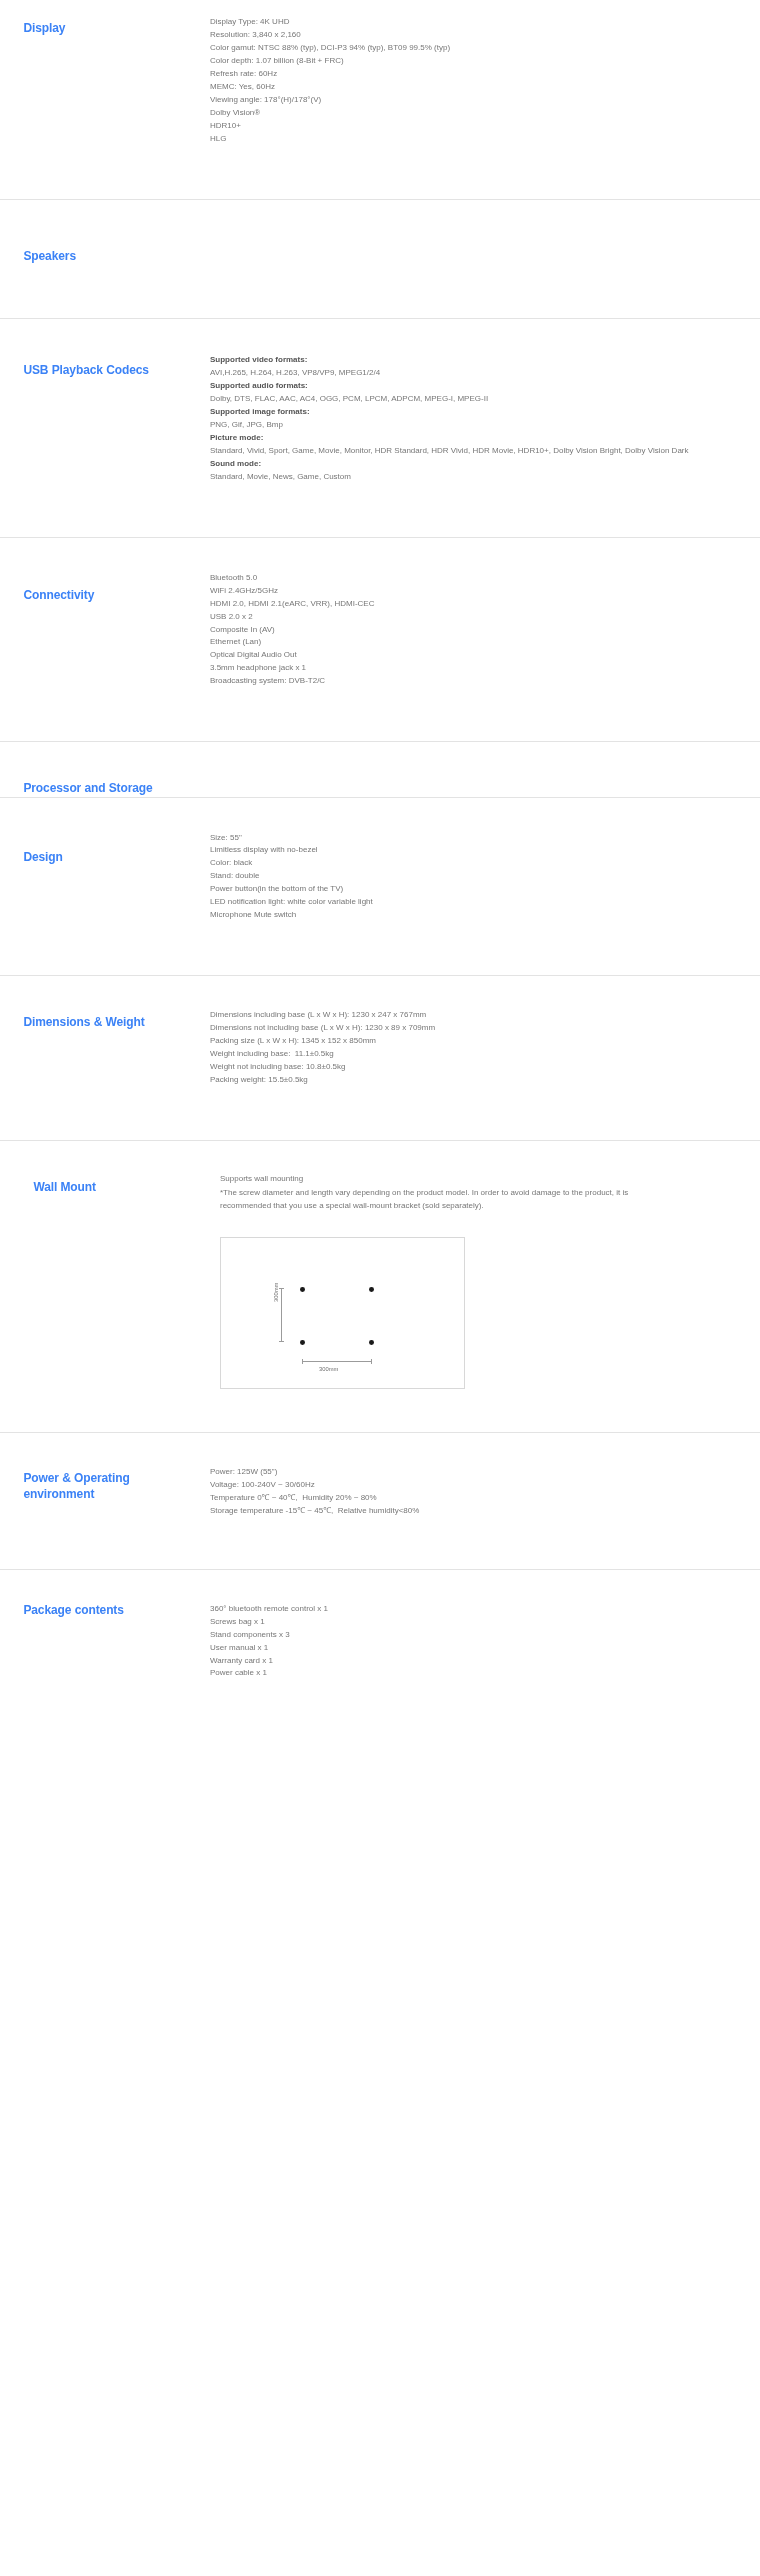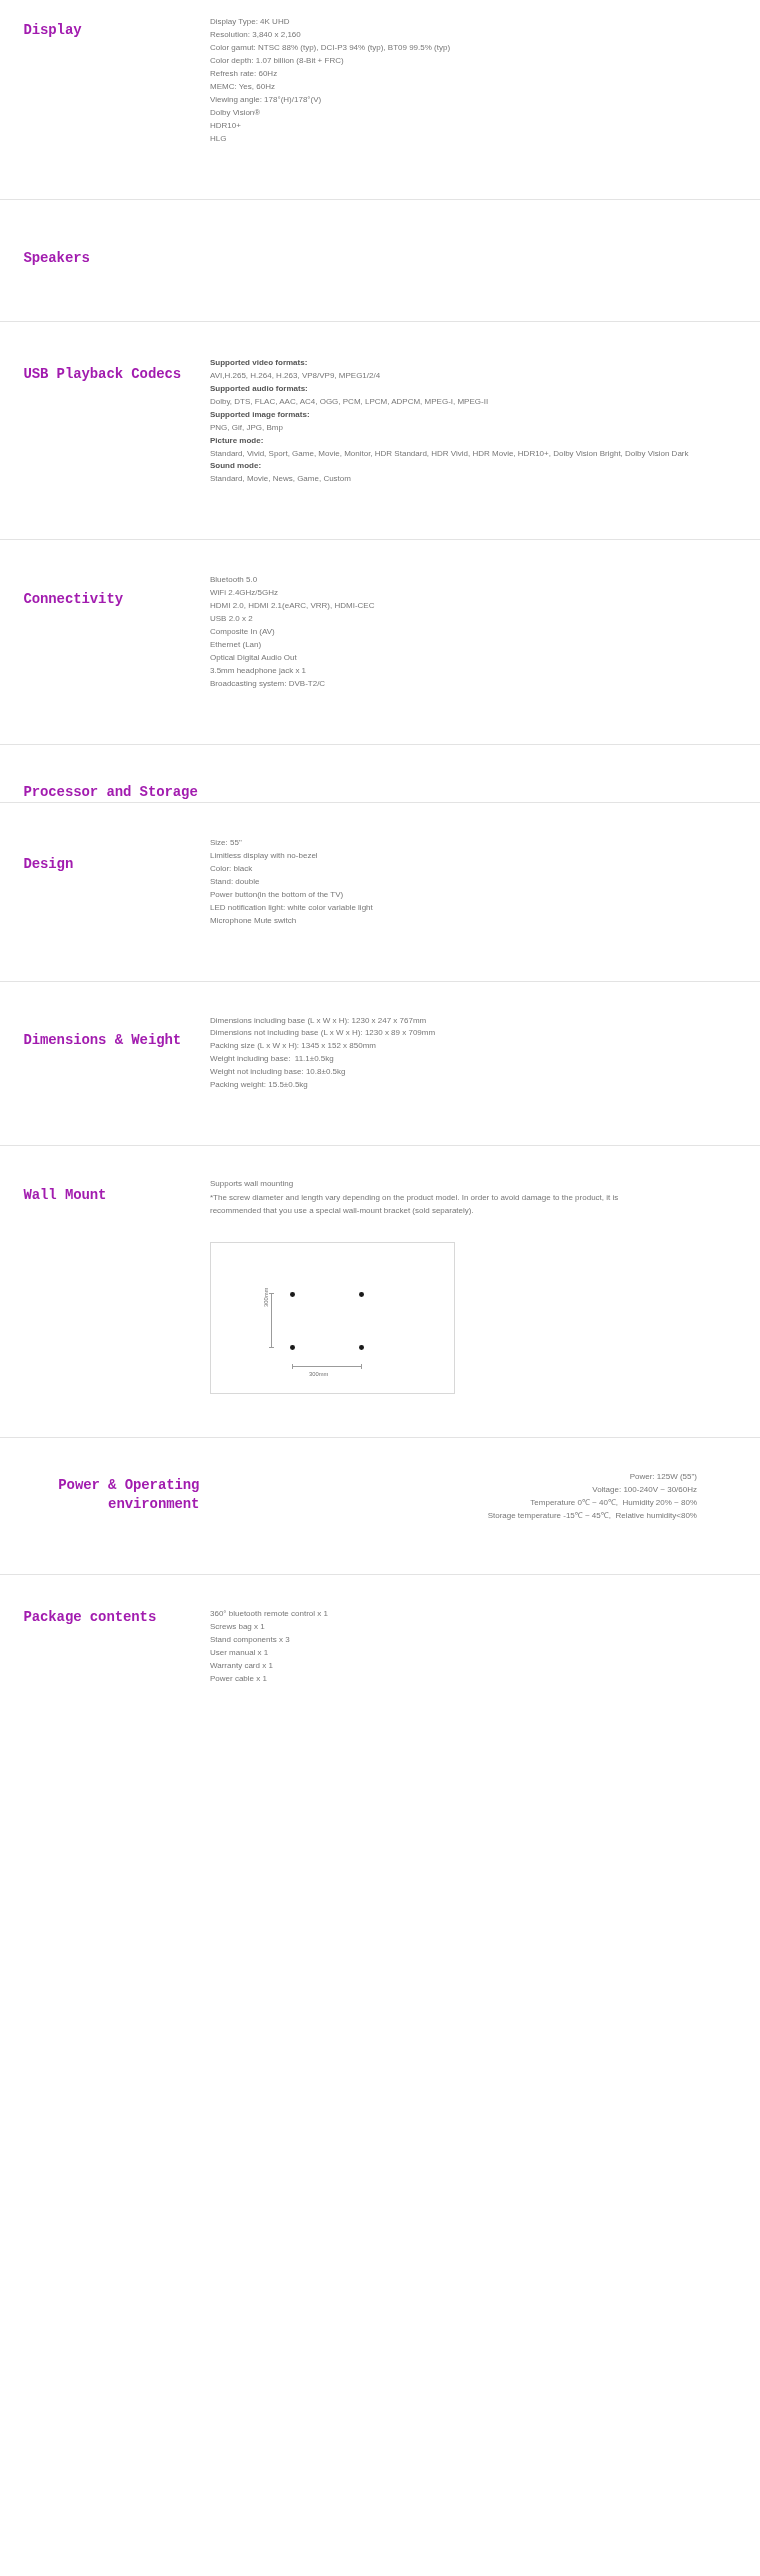--- a/index.html
+++ b/index.html
@@ -22,26 +22,25 @@
     padding: 0 0 0 0;
     border-bottom: 0.5px solid #e3e3e3;
     align-items: flex-start;
   }
   .spec-section:last-child { border-bottom: none; }
   .spec-title {
     width: 210px;
     min-width: 210px;
     padding-left: 23.4px;
     padding-right: 10.6px;
-    font-size: 14px;
+    font-size: 12px;
     font-weight: bold;
-    color: #a21caf;
+    color: #3b82f6;
     line-height: 1.33;
     letter-spacing: -0.1px;
-    font-family: Liberation Mono, monospace;
   }
   .spec-body {
     flex: 1;
     padding-right: 64px;
     font-size: 8px;
     color: #777777;
     line-height: 1.62;
   }
   .spec-body .line { white-space: pre-wrap; }
   .spec-body .sub-head {
@@ -55,24 +54,24 @@
   .sec-speakers .spec-title { padding-top: 11.7px; }
   .sec-usb { padding-top: 35px; padding-bottom: 53px; }
   .sec-usb .spec-title { padding-top: 8.5px; }
   .sec-connectivity { padding-top: 34px; padding-bottom: 53px; }
   .sec-connectivity .spec-title { padding-top: 16px; }
   .sec-processor { padding-top: 33px; }
   .sec-processor .spec-title { padding-top: 5.3px; }
   .sec-design { padding-top: 34px; padding-bottom: 53px; }
   .sec-design .spec-title { padding-top: 18px; }
   .sec-dimensions { padding-top: 33px; padding-bottom: 53px; }
-  .sec-dimensions .spec-title { padding-top: 5.3px; margin-top: 11px; }
+  .sec-dimensions .spec-title { padding-top: 5.3px; }
   .sec-wallmount { padding-top: 32px; padding-bottom: 43px; }
-  .sec-wallmount .spec-title { padding-top: 7.4px; }
-  .sec-power { padding-top: 33px; padding-bottom: 51px; text-align: right; }
+  .sec-wallmount .spec-title { padding-top: 7.4px; margin-left: 10px; }
+  .sec-power { padding-top: 33px; padding-bottom: 51px; }
   .sec-power .spec-title { padding-top: 5.3px; }
   .sec-os { padding-top: 33px; padding-bottom: 51px; }
   .sec-os .spec-title { padding-top: 0px; }
   .sec-package { padding-top: 33px; padding-bottom: 32px; }
   .sec-package .spec-title { padding-top: 0px; }
 
   .wall-note {
     margin-top: 1.1px;
     margin-bottom: 24px;
     max-width: 415px;

